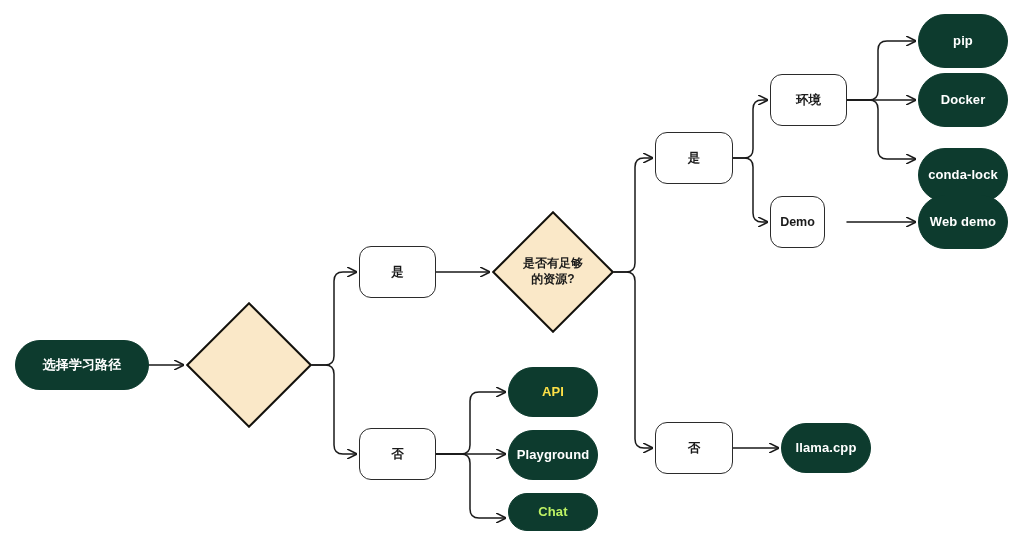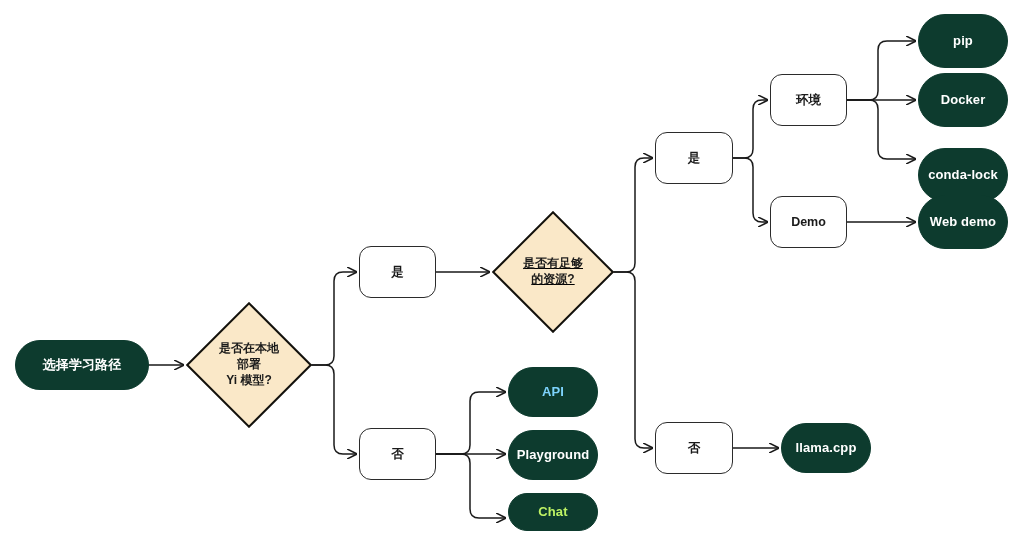--- a/index.html
+++ b/index.html
@@ -108,62 +108,59 @@
       </g>
   </svg>
   <div id="node-layer">
       <div class="node n-terminal" style="left: 15px; top: 340px; width: 134px; height: 50px; background: rgb(13, 59, 46); border-color: rgb(13, 59, 46); color: rgb(255, 255, 255); border-radius: 25px; align-items: center;">
         <span class="node-label">选择学习路径</span>
       </div>
       <div class="node n-decision" style="left: 186px; top: 302px; width: 126px; height: 126px;">
         <svg class="diamond-shape" viewBox="0 0 100 100" preserveAspectRatio="none">
           <polygon points="50,1 99,50 50,99 1,50" fill="#fae8c8" stroke="#13110c" stroke-width="2" vector-effect="non-scaling-stroke"></polygon>
         </svg>
-        <span class="node-label">是否在本地
-部署
-Yi 模型?</span>
       </div>
       <div class="node n-process" style="left: 359px; top: 246px; width: 77px; height: 52px; background: rgb(255, 255, 255); border-color: rgb(43, 43, 43); color: rgb(26, 26, 26);">
         <span class="node-label">是</span>
       </div>
       <div class="node n-process" style="left: 359px; top: 428px; width: 77px; height: 52px; background: rgb(255, 255, 255); border-color: rgb(43, 43, 43); color: rgb(26, 26, 26);">
         <span class="node-label">否</span>
       </div>
-      <div class="node n-decision" style="left: 492px; top: 211px; width: 122px; height: 122px; text-decoration: underline;">
+      <div class="node n-decision" style="left: 492px; top: 211px; width: 122px; height: 122px;">
         <svg class="diamond-shape" viewBox="0 0 100 100" preserveAspectRatio="none">
           <polygon points="50,1 99,50 50,99 1,50" fill="#fae8c8" stroke="#13110c" stroke-width="2" vector-effect="non-scaling-stroke"></polygon>
         </svg>
         <span class="node-label">是否有足够
 的资源?</span>
       </div>
       <div class="node n-process" style="left: 655px; top: 132px; width: 78px; height: 52px; background: rgb(255, 255, 255); border-color: rgb(43, 43, 43); color: rgb(26, 26, 26);">
         <span class="node-label">是</span>
       </div>
       <div class="node n-process" style="left: 655px; top: 422px; width: 78px; height: 52px; background: rgb(255, 255, 255); border-color: rgb(43, 43, 43); color: rgb(26, 26, 26);">
         <span class="node-label">否</span>
       </div>
       <div class="node n-process" style="left: 770px; top: 74px; width: 77px; height: 52px; background: rgb(255, 255, 255); border-color: rgb(43, 43, 43); color: rgb(26, 26, 26);">
         <span class="node-label">环境</span>
       </div>
-      <div class="node n-process" style="left: 770px; top: 196px; width: 77px; height: 52px; background: rgb(255, 255, 255); border-color: rgb(43, 43, 43); color: rgb(26, 26, 26);">
+      <div class="node n-process" style="left: 770px; top: 196px; width: 55px; height: 52px; background: rgb(255, 255, 255); border-color: rgb(43, 43, 43); color: rgb(26, 26, 26);">
         <span class="node-label">Demo</span>
       </div>
       <div class="node n-terminal" style="left: 918px; top: 14px; width: 90px; height: 54px; background: rgb(13, 59, 46); border-color: rgb(13, 59, 46); color: rgb(255, 255, 255); border-radius: 27px;">
         <span class="node-label">pip</span>
       </div>
       <div class="node n-terminal" style="left: 918px; top: 73px; width: 90px; height: 54px; background: rgb(13, 59, 46); border-color: rgb(13, 59, 46); color: rgb(255, 255, 255); border-radius: 27px;">
         <span class="node-label">Docker</span>
       </div>
       <div class="node n-terminal" style="left: 918px; top: 148px; width: 90px; height: 54px; background: rgb(13, 59, 46); border-color: rgb(13, 59, 46); color: rgb(255, 255, 255); border-radius: 27px;">
         <span class="node-label">conda-lock</span>
       </div>
       <div class="node n-terminal" style="left: 918px; top: 195px; width: 90px; height: 54px; background: rgb(13, 59, 46); border-color: rgb(13, 59, 46); color: rgb(255, 255, 255); border-radius: 27px;">
         <span class="node-label">Web demo</span>
       </div>
-      <div class="node n-terminal" style="left: 508px; top: 367px; width: 90px; height: 50px; background: rgb(13, 59, 46); border-color: rgb(13, 59, 46); color: #7dd3fc; border-radius: 25px;">
+      <div class="node n-terminal" style="left: 508px; top: 367px; width: 90px; height: 50px; background: rgb(13, 59, 46); border-color: rgb(13, 59, 46); color: #fde047; border-radius: 25px;">
         <span class="node-label">API</span>
       </div>
       <div class="node n-terminal" style="left: 508px; top: 430px; width: 90px; height: 50px; background: rgb(13, 59, 46); border-color: rgb(13, 59, 46); color: rgb(255, 255, 255); border-radius: 25px;">
         <span class="node-label">Playground</span>
       </div>
       <div class="node n-terminal" style="left: 508px; top: 493px; width: 90px; height: 38px; background: rgb(13, 59, 46); border-color: rgb(13, 59, 46); color: #bef264; border-radius: 25px;">
         <span class="node-label">Chat</span>
       </div>
       <div class="node n-terminal" style="left: 781px; top: 423px; width: 90px; height: 50px; background: rgb(13, 59, 46); border-color: rgb(13, 59, 46); color: rgb(255, 255, 255); border-radius: 25px;">
         <span class="node-label">llama.cpp</span>

